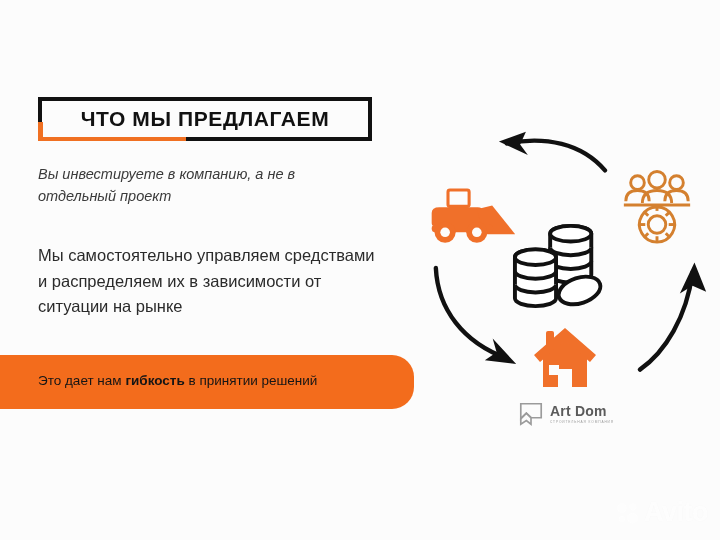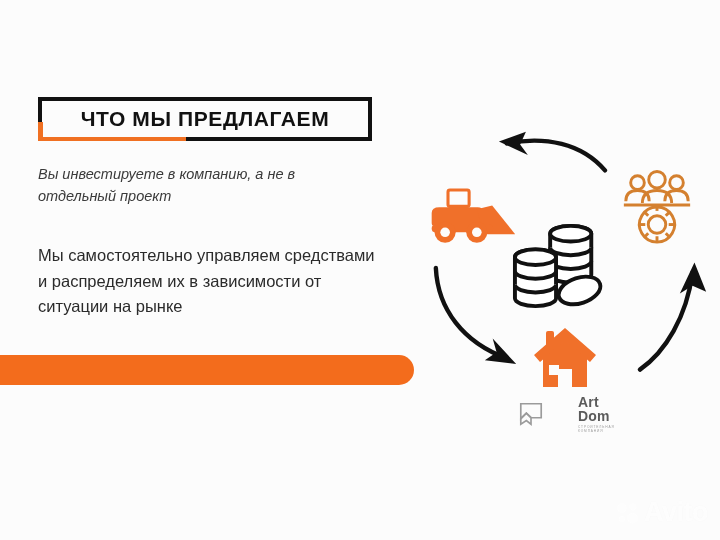--- a/index.html
+++ b/index.html
@@ -128,21 +128,21 @@
     position: absolute;
     left: 518px;
     top: 398px;
     width: 112px;
     height: 32px;
     display: flex;
     align-items: center;
     gap: 6px;
   }
   #logo-mark { width: 26px; height: 26px; flex: 0 0 auto; }
-  #logo-texts { display: flex; flex-direction: column; line-height: 1; margin-left: 28px; }
+  #logo-texts { display: flex; flex-direction: column; line-height: 1; }
   #logo-name {
     font-size: 14px;
     font-weight: bold;
     color: #5b5b5b;
     letter-spacing: 0.2px;
   }
   #logo-tagline {
     font-size: 3.2px;
     letter-spacing: 0.9px;
     color: #9a9a9a;
@@ -179,20 +179,21 @@
       <span id="heading-text">ЧТО МЫ ПРЕДЛАГАЕМ</span>
     </div>
     <div id="heading-accent-v"></div>
     <div id="heading-accent-h"></div>
 
     <div id="subtitle">Вы инвестируете в компанию, а не в отдельный проект</div>
 
     <div id="body-paragraph">Мы самостоятельно управляем средствами и распределяем их в зависимости от ситуации на рынке</div>
 
     <div id="callout">
+      <div><span>Это дает нам </span><b>гибкость</b><span> в принятии решений</span></div>
     </div>
   </div>
 
   <div id="diagram">
 
     <div class="node" id="node-machinery">
       <svg viewBox="0 0 100 68" width="96" height="66" aria-hidden="true">
         <g fill="#f0702a">
           <rect x="25" y="8" width="22" height="17" rx="2" fill="none" stroke="#f0702a" stroke-width="3.2"></rect>
           <path d="M8 32 q0-6 8-6 h40 q5 0 7 5 l6 14 H10 q-2 0-2-3 z"></path>

